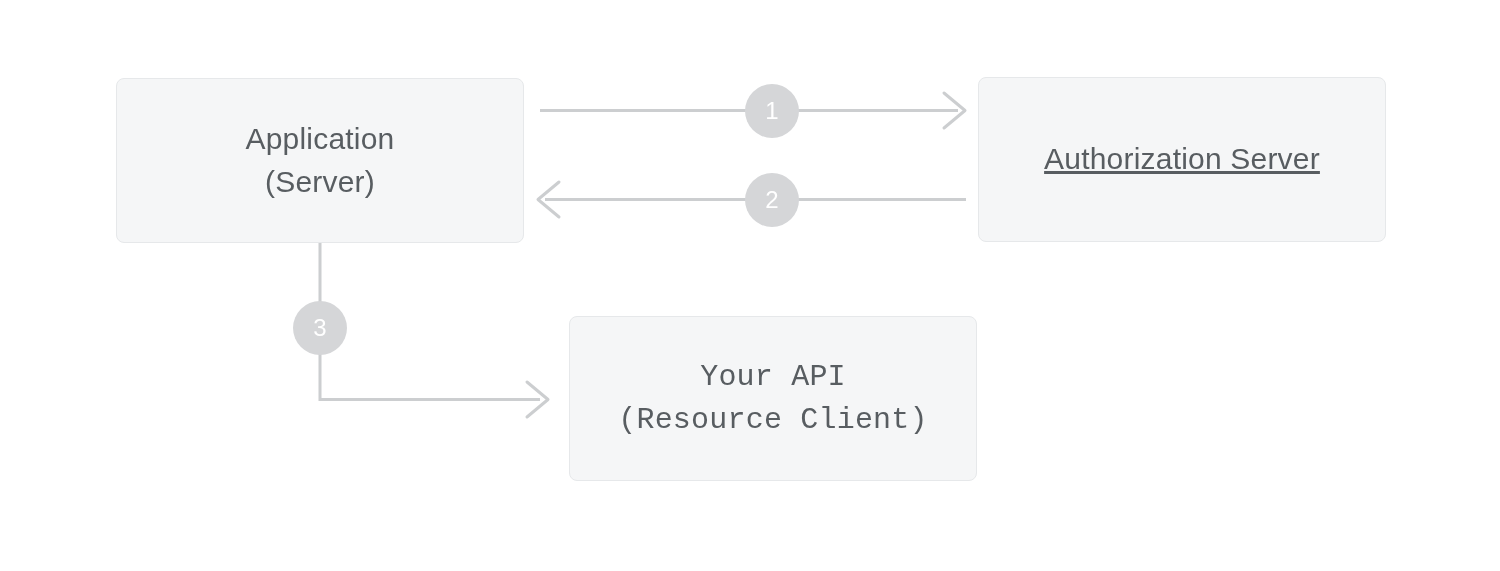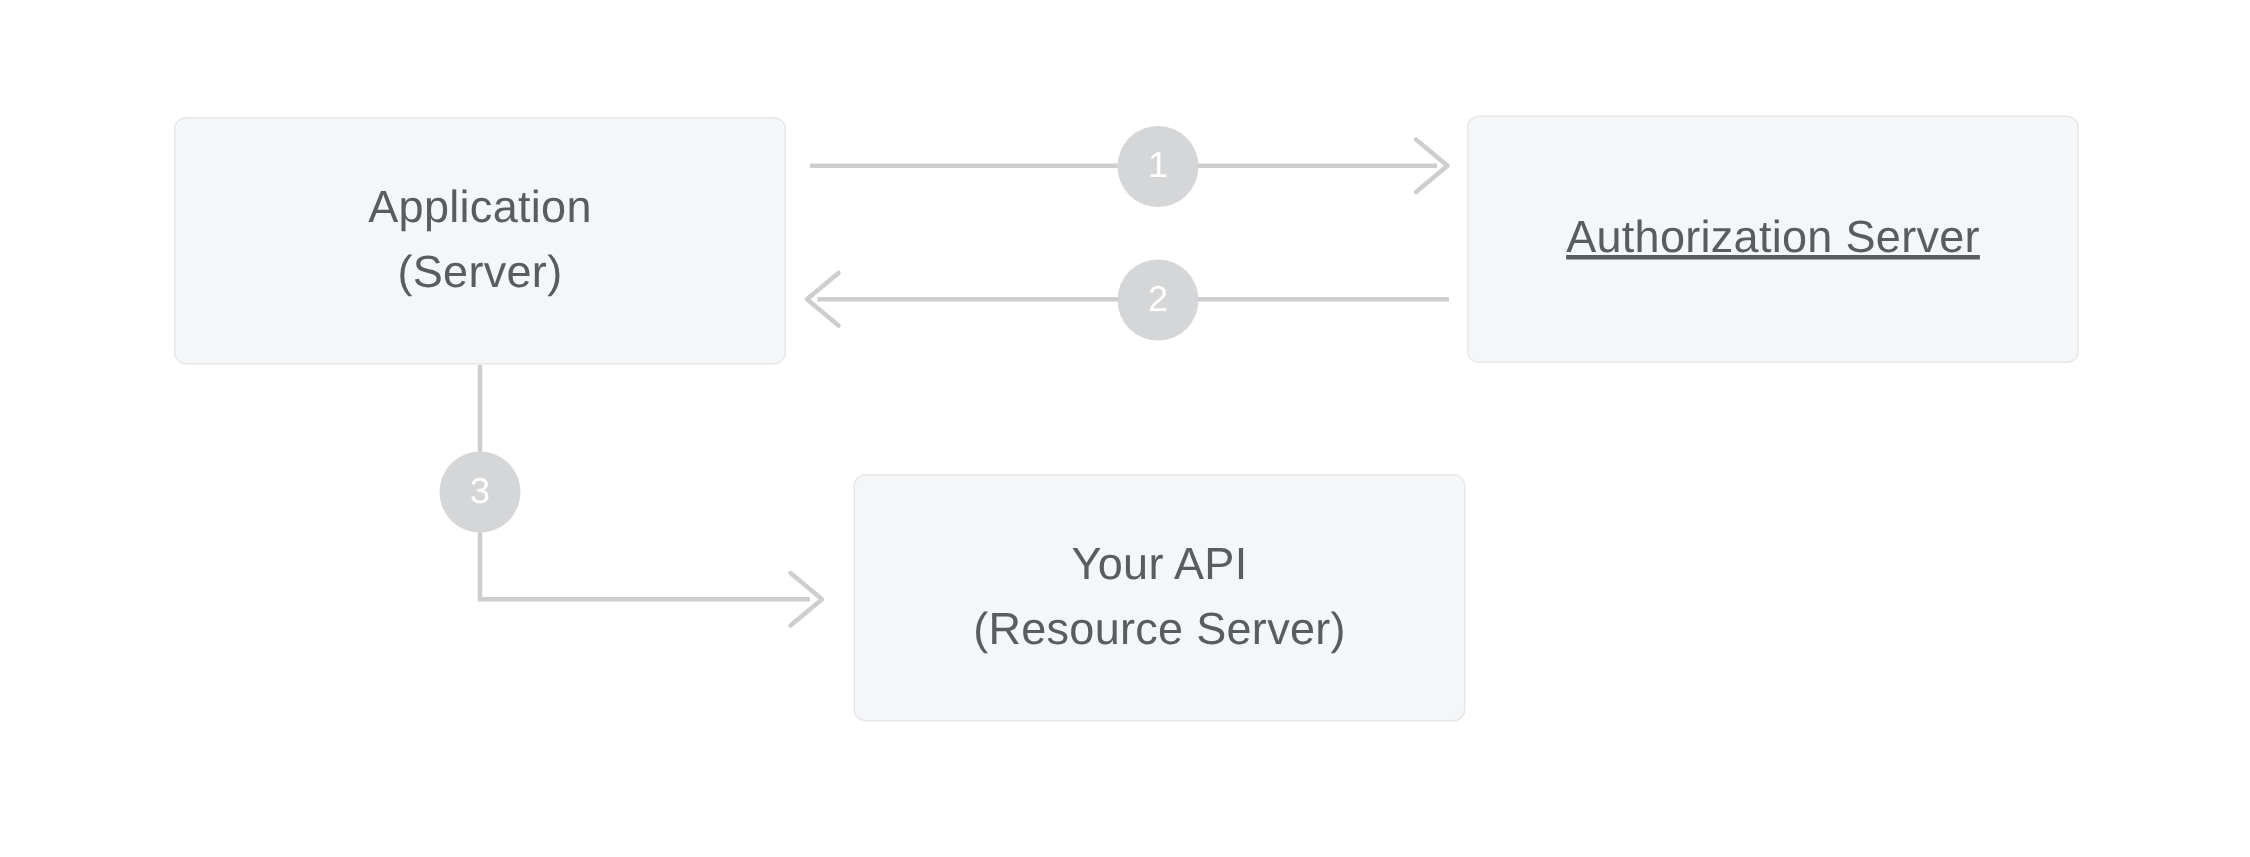--- a/index.html
+++ b/index.html
@@ -49,20 +49,21 @@
     top: 77px;
     width: 408px;
     height: 165px;
     text-decoration: underline;
   }
   #box-your-api {
     left: 569px;
     top: 316px;
     width: 408px;
     height: 165px;
+    font-family: Liberation Mono, monospace;
   }
   .flow-svg {
     position: absolute;
     left: 0;
     top: 0;
     width: 1500px;
     height: 571px;
     pointer-events: none;
   }
   .flow-line {
@@ -119,20 +120,20 @@
     <span class="node-line">Application</span>
     <span class="node-line">(Server)</span>
   </div>
 
   <div class="node-box" id="box-auth-server">
     <span class="node-line">Authorization Server</span>
   </div>
 
   <div class="node-box" id="box-your-api">
     <span class="node-line">Your API</span>
-    <span class="node-line">(Resource Server)</span>
+    <span class="node-line">(Resource Client)</span>
   </div>
 
   <div class="step-badge" id="badge-1">1</div>
   <div class="step-badge" id="badge-2">2</div>
   <div class="step-badge" id="badge-3">3</div>
 
 </div>
 
 </body></html>

